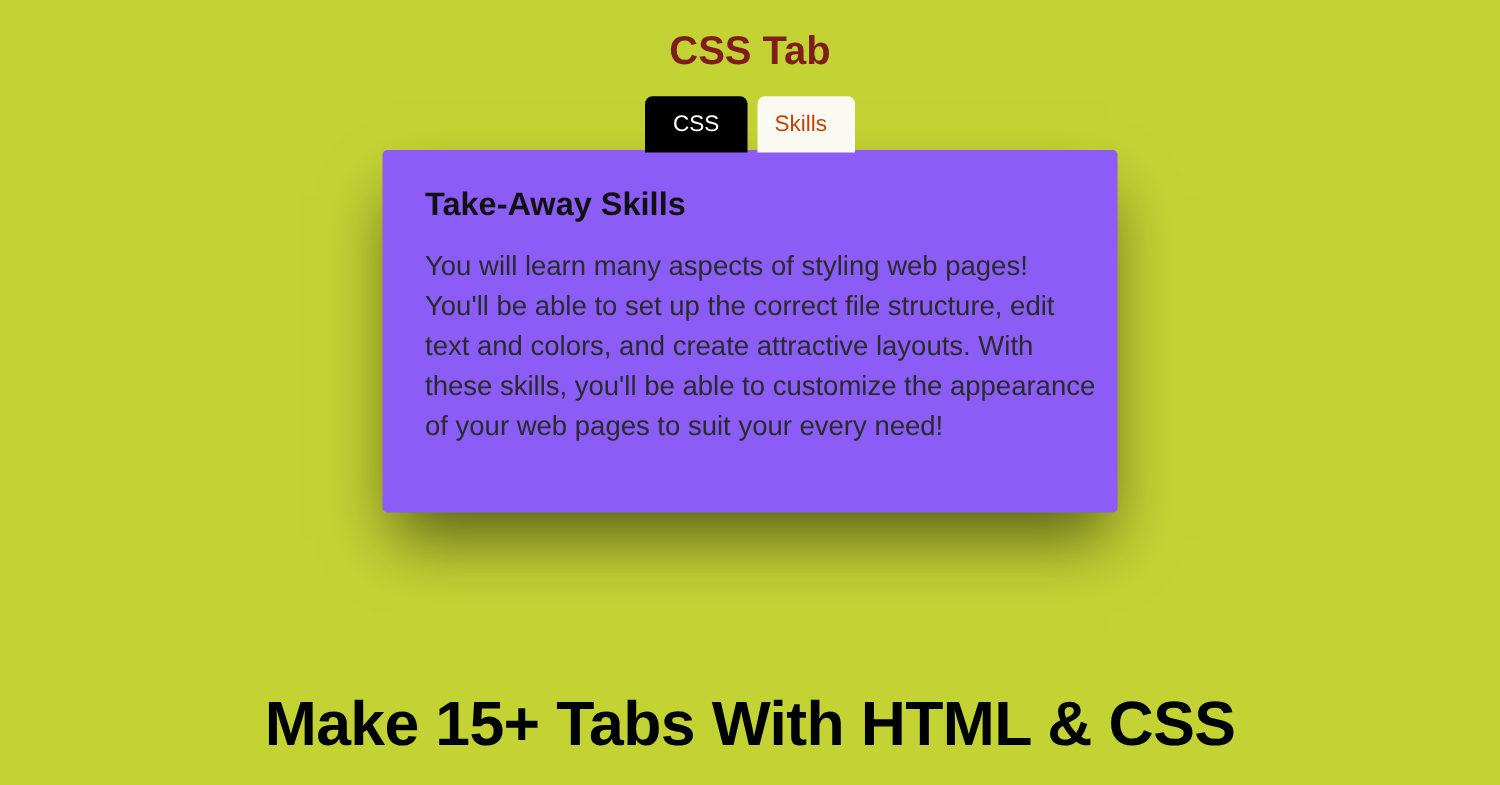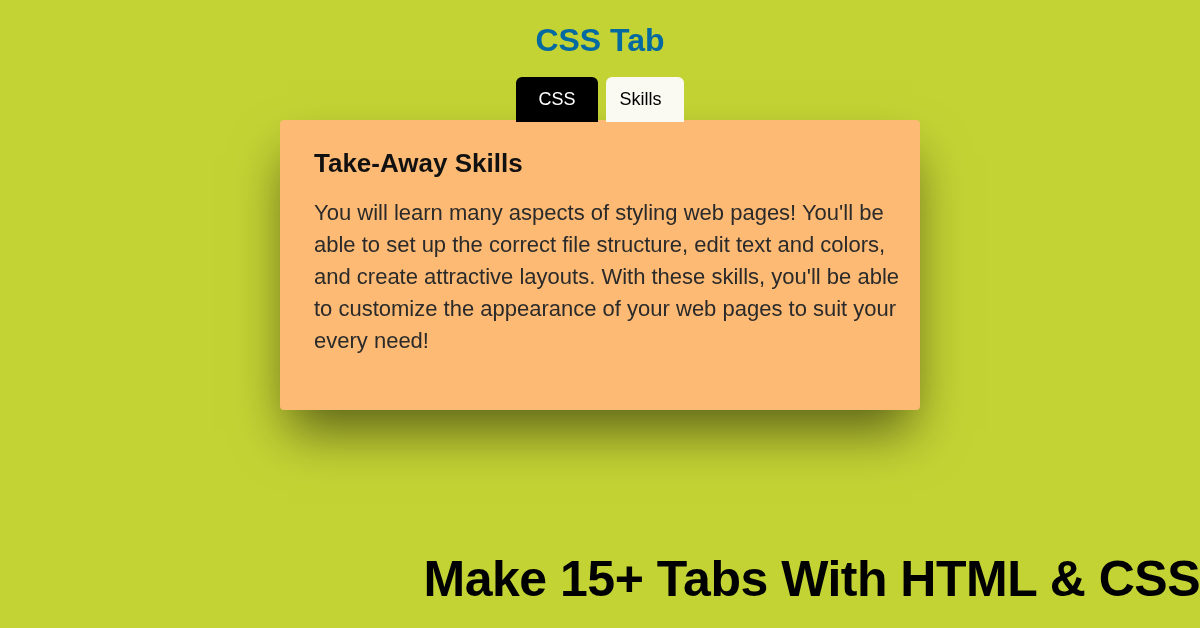--- a/index.html
+++ b/index.html
@@ -8,25 +8,25 @@
     height: 628px;
     background: #c4d334;
     font-family: Arial, Helvetica, sans-serif;
     overflow: hidden;
     position: relative;
   }
   .page-title {
     text-align: center;
     font-size: 32px;
     font-weight: 700;
-    color: #0369a1;
+    color: #7f1d1d;
     padding-top: 22px;
   }
   .tab-wrapper {
-    width: 640px;
+    width: 588px;
     margin: 18px auto 0 auto;
     position: relative;
   }
   .tab-row {
     display: flex;
     justify-content: center;
     gap: 8px;
     position: relative;
     z-index: 2;
   }
@@ -36,27 +36,27 @@
     border-radius: 6px 6px 0 0;
     cursor: pointer;
     font-family: Arial, Helvetica, sans-serif;
   }
   .tab-inactive {
     background: #000;
     color: #fff;
   }
   .tab-active {
     background: #fbfaf2;
-    color: #000000;
+    color: #c2410c;
     border-radius: 6px 6px 0 0;
     position: relative;
     padding-left: 14px;
   }
   .panel {
-    background: #fdba74;
+    background: #8b5cf6;
     border-radius: 4px;
     padding: 28px 16px 30px 34px;
     min-height: 290px;
     box-shadow: 0 28px 50px -8px rgba(0,0,0,0.55);
     margin-top: -2px;
     position: relative;
     z-index: 1;
   }
   .panel-heading {
     font-size: 26px;
@@ -67,21 +67,21 @@
   .panel-body {
     font-size: 22px;
     line-height: 1.45;
     color: #2a2a2a;
   }
   .banner {
     position: absolute;
     bottom: 20px;
     left: 0;
     right: 0;
-    text-align: right;
+    text-align: center;
     font-size: 50px;
     font-weight: 800;
     color: #000;
     letter-spacing: -0.5px;
   }
 </style>
 </head>
 <body>
 
 <h1 class="page-title">CSS Tab</h1>

